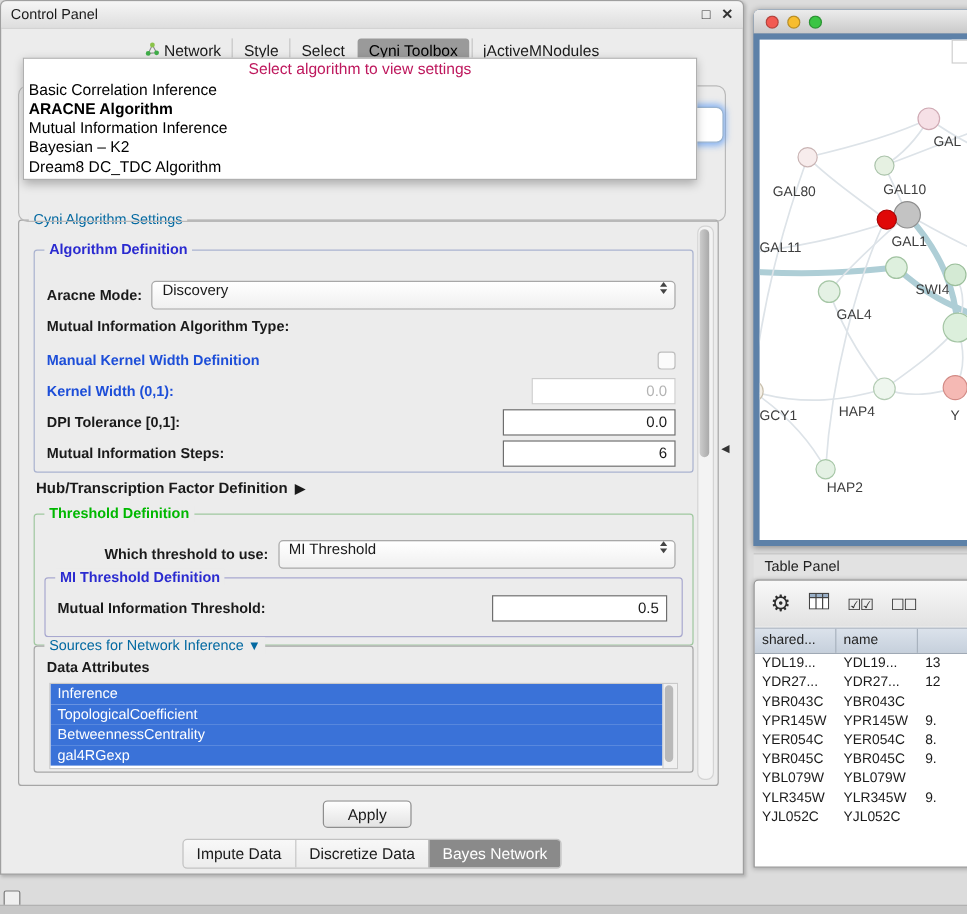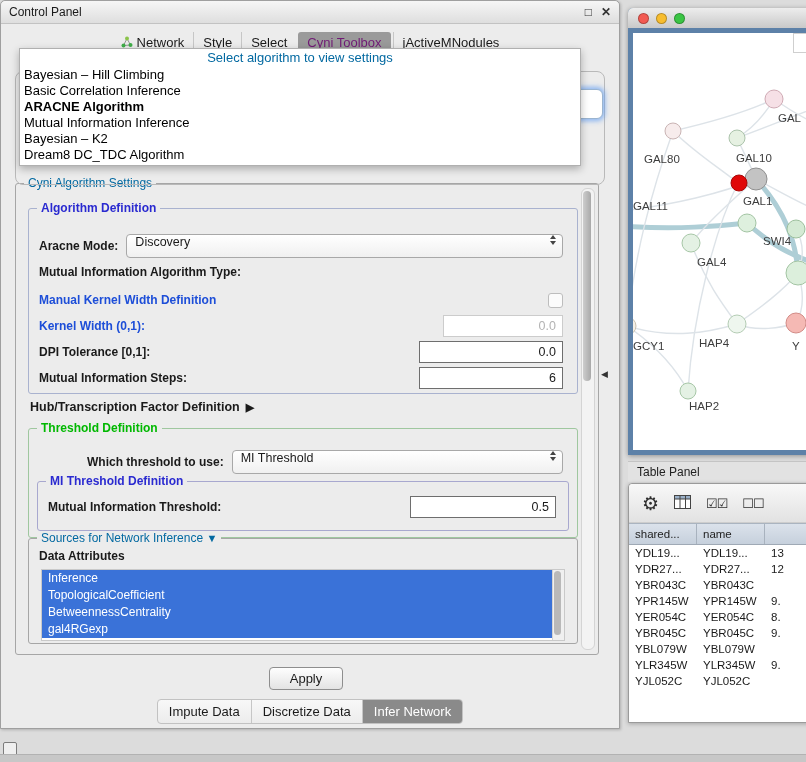--- a/index.html
+++ b/index.html
@@ -7,34 +7,34 @@
        font-family:"Liberation Sans",sans-serif;color:#1a1a1a}
 
   
   #win-cp{position:absolute;left:0;top:8;width:618px;height:727px;background:#ececec;
           border:1px solid #9f9f9f;border-radius:5px 5px 0 0;box-shadow:1px 1px 3px rgba(0,0,0,.2)}
   .cp-titlebar{height:22px;display:flex;align-items:center;padding:0 8px;font-size:12px;
           background:linear-gradient(#f6f6f6,#dedede);border-bottom:1px solid #c2c2c2;border-radius:5px 5px 0 0}
   .cp-titlebar .spacer{flex:1}
   .tb-icon{font-size:12px;color:#333;margin-left:9px;line-height:1}
   .cp-tabs{position:absolute;left:0;right:0;top:28px;height:26px;display:flex;justify-content:center;align-items:center;font-size:13px}
-  .tab{padding:3px 9px;display:flex;align-items:center;gap:4px;white-space:nowrap}
+  .tab{padding:3px 9px;display:flex;align-items:flex-start;gap:4px;white-space:nowrap}
   .tab+.tab{border-left:1px solid #c6c6c6}
-  .tab.active{background:#9a9a9a;color:#701a75;border-radius:3px;border-left:none;margin:0 2px}
+  .tab.active{background:#9a9a9a;color:#000000;border-radius:3px;border-left:none;margin:0 2px}
   .net-icon svg{display:block}
 
   
   #under-box{position:absolute;left:14px;top:70px;width:588px;height:112px;border:1px solid #b9b9b9;border-radius:8px;z-index:1}
   #combo-focus{position:absolute;left:562px;top:88px;width:38px;height:28px;background:#fff;border:1px solid #9ab4d0;
           border-radius:6px;box-shadow:0 0 5px 2px rgba(96,156,245,.7);z-index:2}
 
   
   #dropdown{position:absolute;left:18px;top:47px;width:560px;background:#fff;border:1px solid #b0b0b0;
           box-shadow:0 3px 8px rgba(0,0,0,.28);z-index:30;padding-bottom:2px}
-  .dd-placeholder{height:18px;line-height:18px;text-align:center;color:#0369a1;font-size:13px}
+  .dd-placeholder{height:18px;line-height:18px;text-align:center;color:#be185d;font-size:13px}
   .dd-item{height:16px;line-height:16px;padding-left:4px;font-size:13px;color:#000}
   .dd-item.selected{font-weight:bold}
 
   
   .groupbox{position:absolute;border:1px solid #a6a6a6;border-radius:3px}
   .legend{position:absolute;top:-8px;left:8px;background:#ececec;padding:0 4px;font-size:12px;white-space:nowrap}
   .legend.black{color:#0369a1;font-weight:normal}
   .legend.blue{color:var(--legend_blue,#2a2ad0);font-weight:bold}
   .legend.green{color:var(--legend_green,#00b800);font-weight:bold}
 
@@ -153,21 +153,20 @@
         <span>jActiveMNodules</span>
       </span>
     </div>
 
   <div id="under-box"></div>
   <div id="combo-focus"></div>
 
   <div id="dropdown">
     <div class="dd-placeholder">Select algorithm to view settings</div>
     <div>
-        <div class="dd-item">Bayesian – Hill Climbing</div>
         <div class="dd-item">Basic Correlation Inference</div>
         <div class="dd-item selected">ARACNE Algorithm</div>
         <div class="dd-item">Mutual Information Inference</div>
         <div class="dd-item">Bayesian – K2</div>
         <div class="dd-item">Dream8 DC_TDC Algorithm</div>
       </div>
   </div>
 
   <div class="groupbox" id="settings">
     <span class="legend black">Cyni Algorithm Settings</span>
@@ -262,21 +261,21 @@
       </div>
     </div>
   </div>
 
   <div id="apply-btn">Apply</div>
 
   <div id="bottom-tabs">
     <div id="bottom-tab-bar">
         <span class="btab">Impute Data</span>
         <span class="btab">Discretize Data</span>
-        <span class="btab active">Infer Network</span>
+        <span class="btab active">Bayes Network</span>
       </div>
   </div>
 </div>
 
 <div id="win-net">
   <div class="net-titlebar">
     <span style="display:flex;gap:7px">
         <span class="light" style="background: rgb(242, 90, 82);"></span>
         <span class="light" style="background: rgb(247, 189, 47);"></span>
         <span class="light" style="background: rgb(58, 197, 68);"></span>

